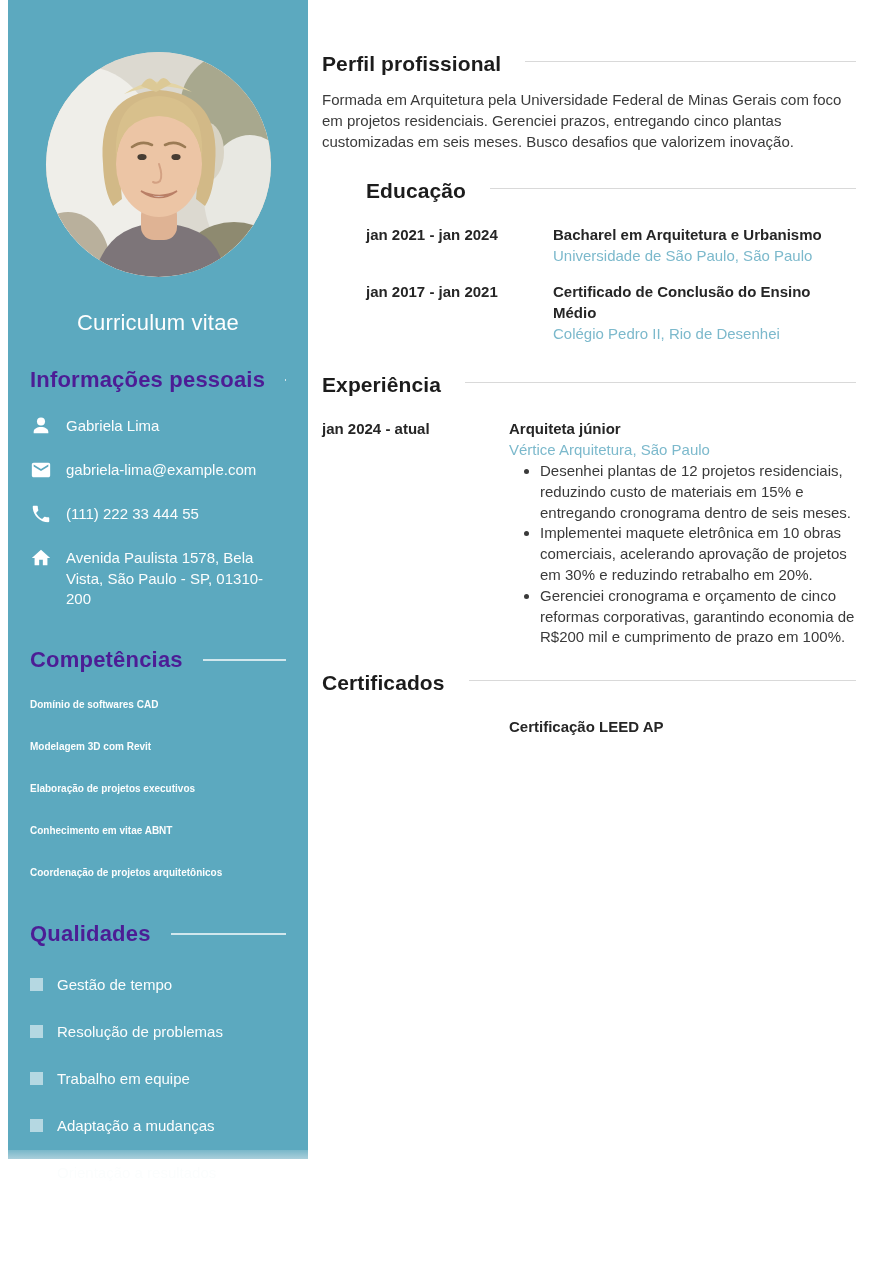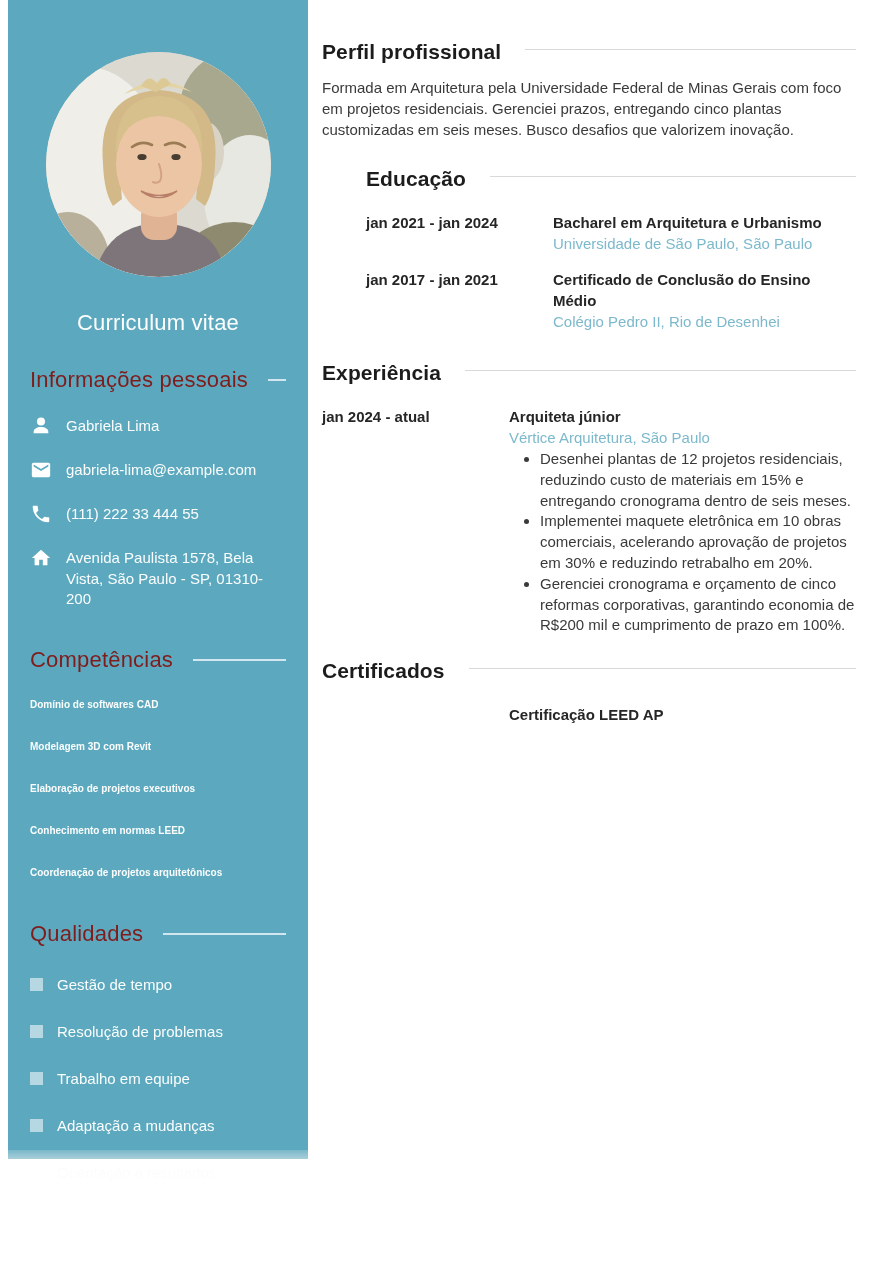--- a/index.html
+++ b/index.html
@@ -25,37 +25,37 @@
     margin:0 auto; background:#dcd9d0;
   }
   .photo svg { display:block; width:225px; height:225px; }
   .cv-title {
     text-align:center; font-size:22px; font-weight:400;
     margin-top:33px; color:#fefefe; letter-spacing:.2px;
   }
   .side-section { margin-top:31px; }
   .side-h {
     display:flex; align-items:center;
-    font-size:22px; font-weight:400; color:#7f1d1d; letter-spacing:.2px;
+    font-size:22px; font-weight:700; color:#4c1d95; letter-spacing:.2px;
   }
   .side-h .h-line { flex:1; height:2px; background:rgba(255,255,255,.72); margin-left:20px; }
 
   .info-row { display:flex; align-items:flex-start; margin-top:23px; }
   .info-row .icon { width:22px; height:22px; flex:none; margin-right:14px; margin-top:-1px; }
   .info-row .icon svg { width:22px; height:22px; fill:#ffffff; display:block; }
   .info-text { font-size:15px; line-height:20.5px; color:#fbfdfd; }
 
   .comp-item { font-size:10px; font-weight:700; color:#fbfdfd; line-height:21px; margin-top:21px; }
 
   .qual-row { display:flex; align-items:center; margin-top:28px; }
   .q-square { width:13px; height:13px; flex:none; background:rgba(255,255,255,.55); margin-right:14px; }
   .qual-text { font-size:15px; color:#fbfdfd; line-height:19px; }
 
   
-  .main { position:absolute; left:322px; top:0; width:534px; color:#3a3a3a; }
+  .main { position:absolute; left:322px; top:12px; width:534px; color:#3a3a3a; }
   .main-h {
     display:flex; align-items:center;
     font-size:21px; font-weight:700; color:#1c1c1c; letter-spacing:.1px;
   }
   .main-h .h-line { flex:1; height:1px; background:#d9d9d9; margin-left:24px; position:relative; top:-3px; }
 
   .profile-text { margin-top:14px; font-size:15px; line-height:20.8px; color:#3a3a3a; }
 
   .sec-educacao   { margin-top:27px;margin-left:44px; }
   .sec-experiencia{ margin-top:29px; }
@@ -155,21 +155,21 @@
     </section>
 
     <section class="side-section" style="margin-top:37px;">
       <h2 class="side-h">
         <span>Competências</span>
         <span class="h-line"></span>
       </h2>
       <div class="comp-item">Domínio de softwares CAD</div>
       <div class="comp-item">Modelagem 3D com Revit</div>
       <div class="comp-item">Elaboração de projetos executivos</div>
-      <div class="comp-item">Conhecimento em normas LEED</div>
+      <div class="comp-item">Conhecimento em vitae ABNT</div>
       <div class="comp-item">Coordenação de projetos arquitetônicos</div>
     </section>
 
     <section class="side-section" style="margin-top:38px;">
       <h2 class="side-h">
         <span>Qualidades</span>
         <span class="h-line"></span>
       </h2>
       <div class="qual-row">
         <span class="q-square"></span>

